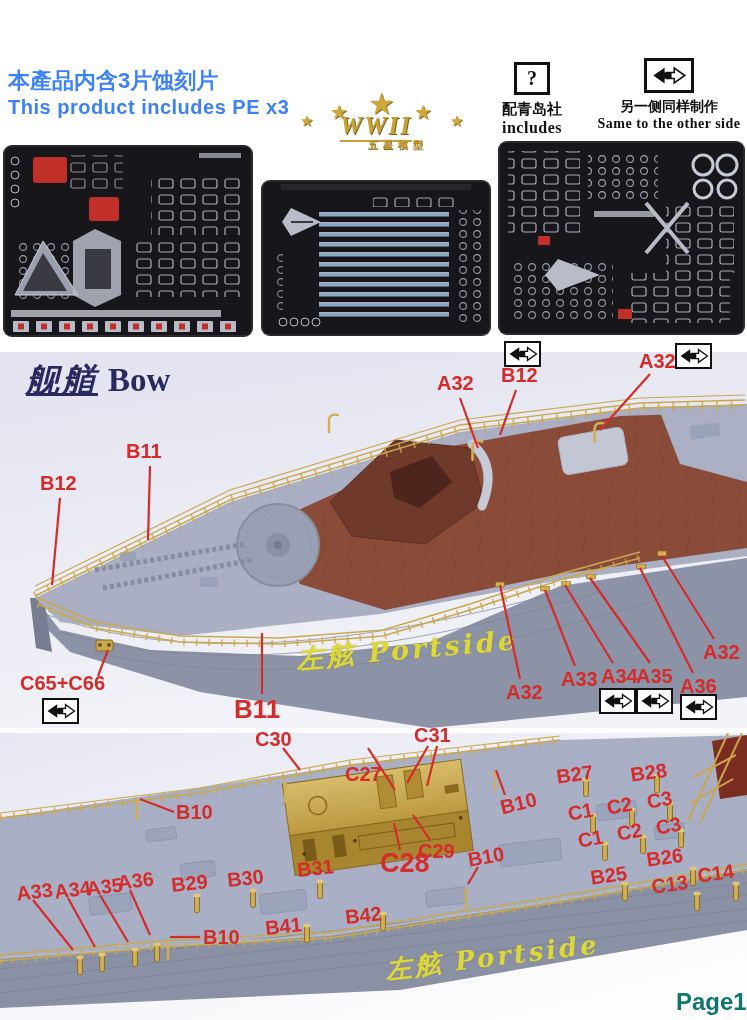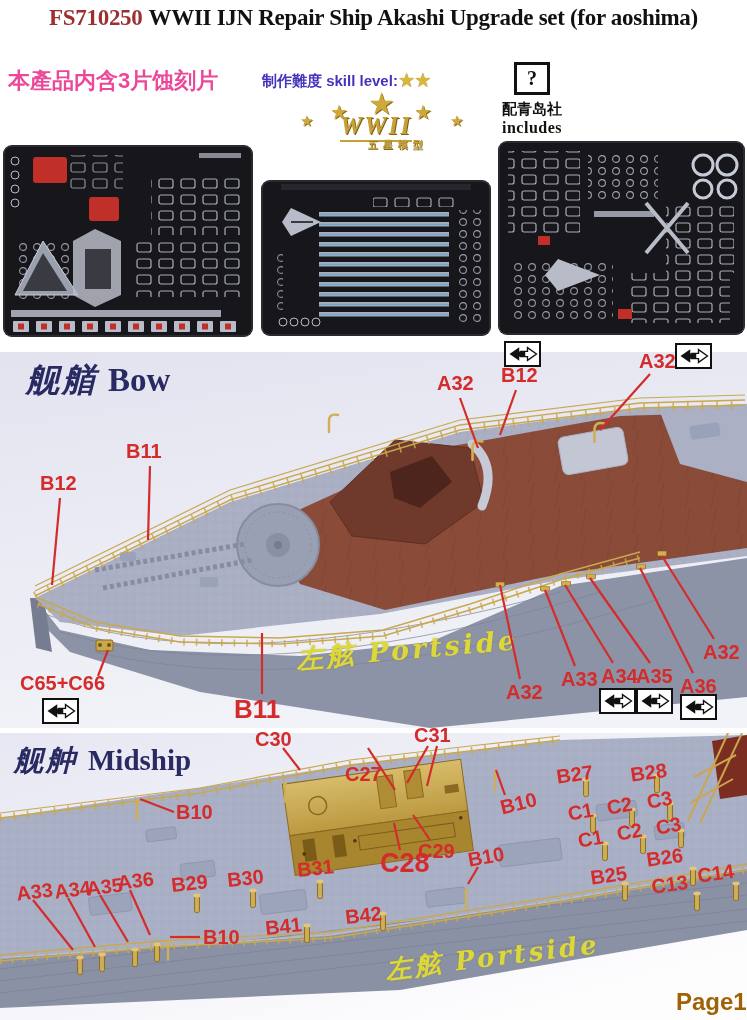--- a/index.html
+++ b/index.html
@@ -5,21 +5,21 @@
   html,body{margin:0;padding:0;background:#fff;}
   #page{position:relative;width:747px;height:1020px;background:#fff;overflow:hidden;
         font-family:"Liberation Sans",sans-serif;}
   .abs{position:absolute;}
   
   #title1{top:5px;left:0;width:747px;text-align:center;white-space:nowrap;
           font:bold 23px "Liberation Serif",serif;color:#111;letter-spacing:-0.3px;}
   #title1 .code{color:#9c2f2f;margin-right:6px;}
   #title2{top:33px;left:0;width:747px;text-align:center;white-space:nowrap;
           font:bold italic 25px "DejaVu Serif",serif;color:#222;letter-spacing:2px;}
-  #includes{top:66px;left:8px;line-height:1.12;color:#ec4899;}
+  #includes{top:66px;left:8px;line-height:1.12;color:#3b82f6;}
   #includes .cn{font:bold 22px "Liberation Sans",sans-serif;}
   #includes .en{font:bold 20px "Liberation Sans",sans-serif;letter-spacing:0.5px;}
   #skill{top:70px;left:262px;font:bold 15px "Liberation Sans",sans-serif;color:#4433bb;}
   #skill-stars .st{color:#d9b63c;font-size:17px;text-shadow:0 0 1px #8a6d1e;margin-left:1px;}
   
   #logo{top:92px;left:298px;width:184px;height:54px;}
   #logo .lstar{position:absolute;color:#cfa83c;text-shadow:1px 1px 0 #8a6d1e;}
   #logo .ltext{position:absolute;left:42px;top:20px;font:bold italic 25px "Liberation Serif",serif;
                color:#c6a136;letter-spacing:2px;text-shadow:1px 1px 0 #7c611c;
                border-bottom:2px solid #c6a136;padding-bottom:0px;}
@@ -36,83 +36,87 @@
   .mbox svg{width:36px;height:21px;}
   .cap-cn{font:bold 15px "Liberation Sans",sans-serif;margin-top:5px;}
   .cap-en{font:bold 16px "Liberation Serif",serif;letter-spacing:0.5px;}
   #mirror-grp .cap-cn{font-size:14px;}
   #mirror-grp .cap-en{font-size:14px;}
   
   .fret{position:absolute;border-radius:9px;overflow:hidden;background:#17171b;}
   
   .photo{position:absolute;left:0;width:747px;overflow:hidden;}
   .sec-title{position:absolute;color:#2a2a63;white-space:nowrap;}
-  .sec-title .cn{font:bold italic 33px "DejaVu Serif",serif;letter-spacing:3px;}
+  .sec-title .cn{font:bold italic 33px "DejaVu Serif",serif;letter-spacing:3px;text-decoration:underline;}
   .sec-title .en{font:bold 33px "Liberation Serif",serif;margin-left:10px;}
   #mid-title .cn{font-size:29px;}
   #mid-title .en{font-size:29px;}
   .watermark{position:absolute;font:bold italic 26px "DejaVu Serif",serif;color:#ddd83a;
              white-space:nowrap;letter-spacing:3px;text-shadow:0 0 2px rgba(120,110,0,.35);}
   
   #ann-lines{position:absolute;left:0;top:0;width:747px;height:1020px;pointer-events:none;z-index:40;}
   #ann-layer{position:absolute;left:0;top:0;width:747px;height:1020px;z-index:41;pointer-events:none;}
   .plabel{position:absolute;font:bold 20px "Liberation Sans",sans-serif;color:#d42b2b;
           white-space:nowrap;transform-origin:left top;}
   .arrowbox{position:absolute;width:37px;height:26px;background:#fff;border:2.5px solid #111;
             box-sizing:border-box;display:flex;align-items:center;justify-content:center;}
   .arrowbox svg{width:30px;height:18px;}
-  #page-num{position:absolute;left:676px;top:988px;font:bold 24px "Liberation Sans",sans-serif;color:#a16207;z-index:50;}
+  #page-num{position:absolute;left:676px;top:988px;font:bold 24px "Liberation Sans",sans-serif;color:#0f766e;z-index:50;}
 </style>
 </head>
 <body>
 
 <div id="page">
 
   <svg width="0" height="0" style="position:absolute">
     <defs>
       <symbol id="arrowsym" viewBox="0 0 40 24">
         <polygon points="38,12 26,3.5 26,8.5 17,8.5 17,15.5 26,15.5 26,20.5" fill="#fff" stroke="#111" stroke-width="1.8"></polygon>
         <polygon points="2,12 15,3 15,8.5 23,8.5 23,15.5 15,15.5 15,21" fill="#111"></polygon>
       </symbol>
       <symbol id="davit" viewBox="-4 -8 20 24">
         <path d="M0,14 L0,3 Q0,-5 9,-3" stroke="#d2af54" stroke-width="2.4" fill="none" stroke-linecap="round"></path>
       </symbol>
     </defs>
   </svg>
 
-  <div id="title1" class="abs">
-    <span class="code">FS710250</span><span>WWII IJN Repair Ship Akashi Upgrade set (for aoshima)</span>
-  </div>
 
   <div id="includes" class="abs">
     <div class="cn">本產品内含3片蚀刻片</div>
-  </div>
-
-  <div id="skill" class="abs">
-    <span>制作難度 skill level:</span><span id="skill-stars"><span class="st">★</span><span class="st">★</span></span>
-  </div>
+    <div class="en">This product includes PE x3</div>
+  </div>
+
 
   <div id="logo" class="abs">
     <span class="lstar" style="left:2px;top:20px;font-size:15px">★</span>
     <span class="lstar" style="left:32px;top:8px;font-size:20px">★</span>
     <span class="lstar" style="left:70px;top:-6px;font-size:30px">★</span>
     <span class="lstar" style="left:116px;top:8px;font-size:20px">★</span>
     <span class="lstar" style="left:152px;top:20px;font-size:15px">★</span>
     <span class="ltext">WWII</span>
     <span class="lsub">五星模型</span>
   </div>
 
   <div id="optional-grp" class="abs hicon-grp">
     <div class="qbox">
         <span>?</span>
       </div>
     <div class="cap-cn">配青岛社</div>
     <div class="cap-en">includes</div>
   </div>
 
+  <div id="mirror-grp" class="abs hicon-grp">
+    <div class="mbox">
+      <svg viewBox="0 0 40 24">
+          <use href="#arrowsym"></use>
+        </svg>
+    </div>
+    <div class="cap-cn">另一侧同样制作</div>
+    <div class="cap-en">Same to the other side</div>
+  </div>
 
   <div class="fret" style="left:3px;top:145px;width:250px;height:192px">
     <svg width="250" height="192">
       <defs>
         <pattern id="pp1" width="22" height="16" patternUnits="userSpaceOnUse">
           <rect x="2" y="2" width="14" height="9" rx="2" fill="none" stroke="#b9bdca" stroke-width="1.2"></rect>
         </pattern>
         <pattern id="pp2" width="14" height="12" patternUnits="userSpaceOnUse">
           <circle cx="6" cy="6" r="3.4" fill="none" stroke="#b9bdca" stroke-width="1.1"></circle>
         </pattern>
@@ -379,23 +383,20 @@
         <use href="#bol" x="130" y="214" width="10" height="22"></use>
           <use href="#bol" x="152" y="209" width="10" height="22"></use>
       </g>
 
       <use href="#stan" x="133" y="66" width="8" height="24"></use>
       <use href="#stan" x="491" y="37" width="8" height="24"></use>
       <use href="#stan" x="462" y="155" width="8" height="24"></use>
       <use href="#stan" x="164" y="206" width="8" height="24"></use>
       <use href="#stan" x="281" y="48" width="8" height="24"></use>
     </svg>
-    <div class="sec-title" id="mid-title" style="left:14px;top:8px">
-      <span class="cn">舰舯</span><span class="en">Midship</span>
-    </div>
     <div class="watermark" style="left:385px;top:207px;transform:rotate(-7deg)">左舷 Portside</div>
   </div>
 
   <svg id="ann-lines">
       <line x1="460" y1="398" x2="478" y2="448" stroke="#d42b2b" stroke-width="2.2"></line>
       <line x1="516" y1="390" x2="500" y2="435" stroke="#d42b2b" stroke-width="2.2"></line>
       <line x1="650" y1="374" x2="600" y2="430" stroke="#d42b2b" stroke-width="2.2"></line>
       <line x1="150" y1="466" x2="148" y2="540" stroke="#d42b2b" stroke-width="2.2"></line>
       <line x1="60" y1="498" x2="52" y2="585" stroke="#d42b2b" stroke-width="2.2"></line>
       <line x1="98" y1="676" x2="108" y2="650" stroke="#d42b2b" stroke-width="2.2"></line>

